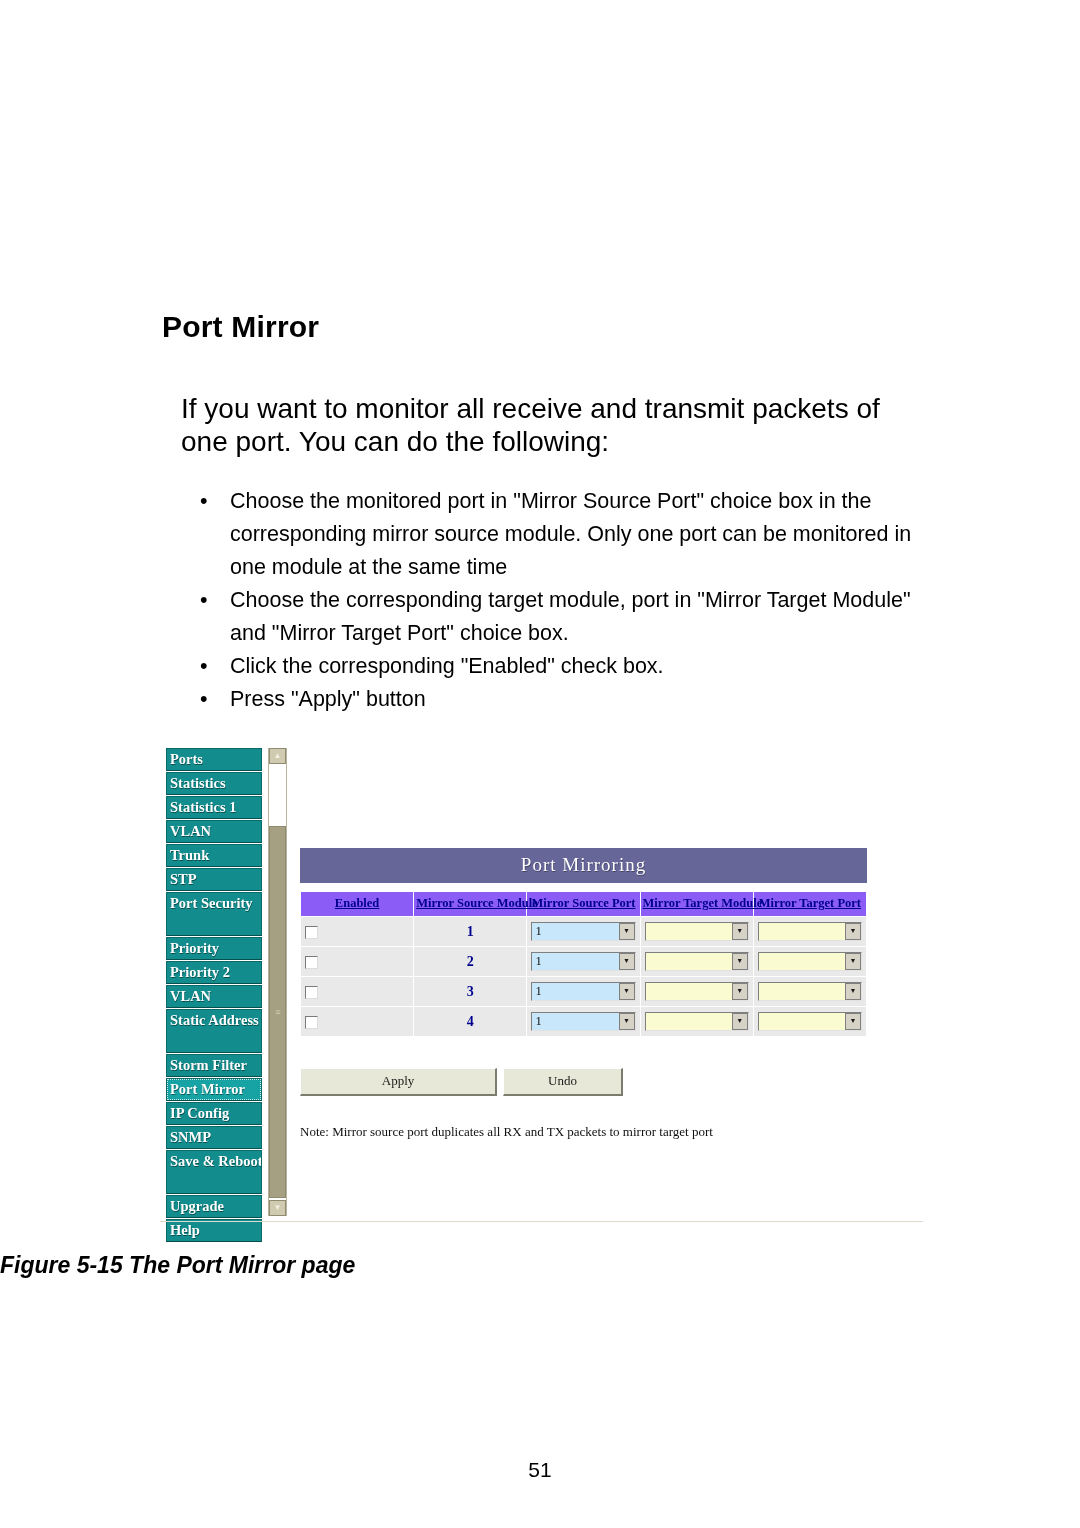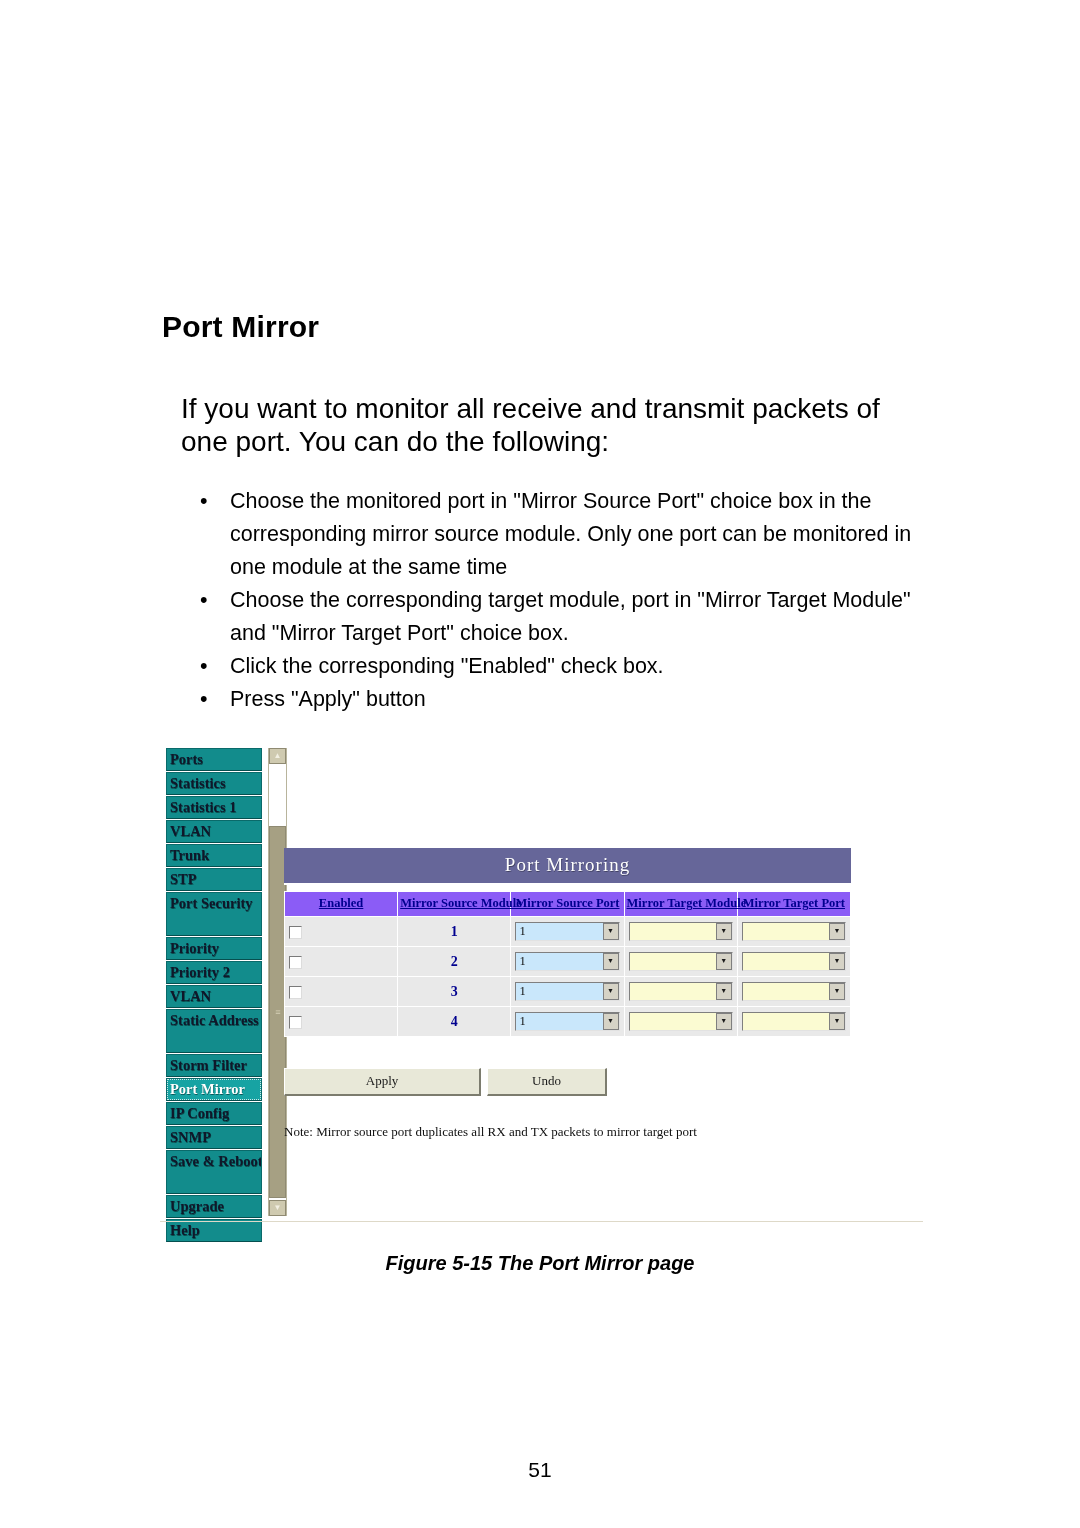--- a/index.html
+++ b/index.html
@@ -84,21 +84,21 @@
   .nav {
     position: absolute;
     left: 6px;
     top: 4px;
     width: 96px;
   }
   .nav-item {
     background: #128c8c;
     border: 1px solid #0a6a6a;
     border-bottom: 1px solid #064f4f;
-    color: #0f172a;
+    color: #ffffff;
     font-family: "Liberation Serif", serif;
     font-weight: bold;
     font-size: 14.5px;
     line-height: 21px;
     padding: 0 3px;
     margin-bottom: 1px;
     text-shadow: 0.5px 0.5px 0 rgba(0,0,0,0.45);
     white-space: nowrap;
     overflow: hidden;
   }
@@ -168,21 +168,21 @@
     height: 8px;
     color: #d6d0b6;
     font-size: 9px;
     line-height: 8px;
     text-align: center;
   }
 
   
   .panel {
     position: absolute;
-    left: 124px;
+    left: 140px;
     top: 104px;
     width: 567px;
   }
   .panel-title {
     background: #666699;
     color: #ffffff;
     font-family: "Liberation Serif", serif;
     font-size: 19px;
     letter-spacing: 1px;
     text-align: center;
@@ -300,22 +300,21 @@
     color: #101010;
     white-space: nowrap;
   }
 
   
   .caption {
     position: absolute;
     left: 0;
     top: 1252px;
     width: 1080px;
-    text-align: center;
-    font-size: 20px;
+    font-size: 23px;
   }
   .caption .cap-num {
     font-weight: bold;
     font-style: italic;
   }
   .caption .cap-text {
     font-weight: bold;
     font-style: italic;
   }
 

